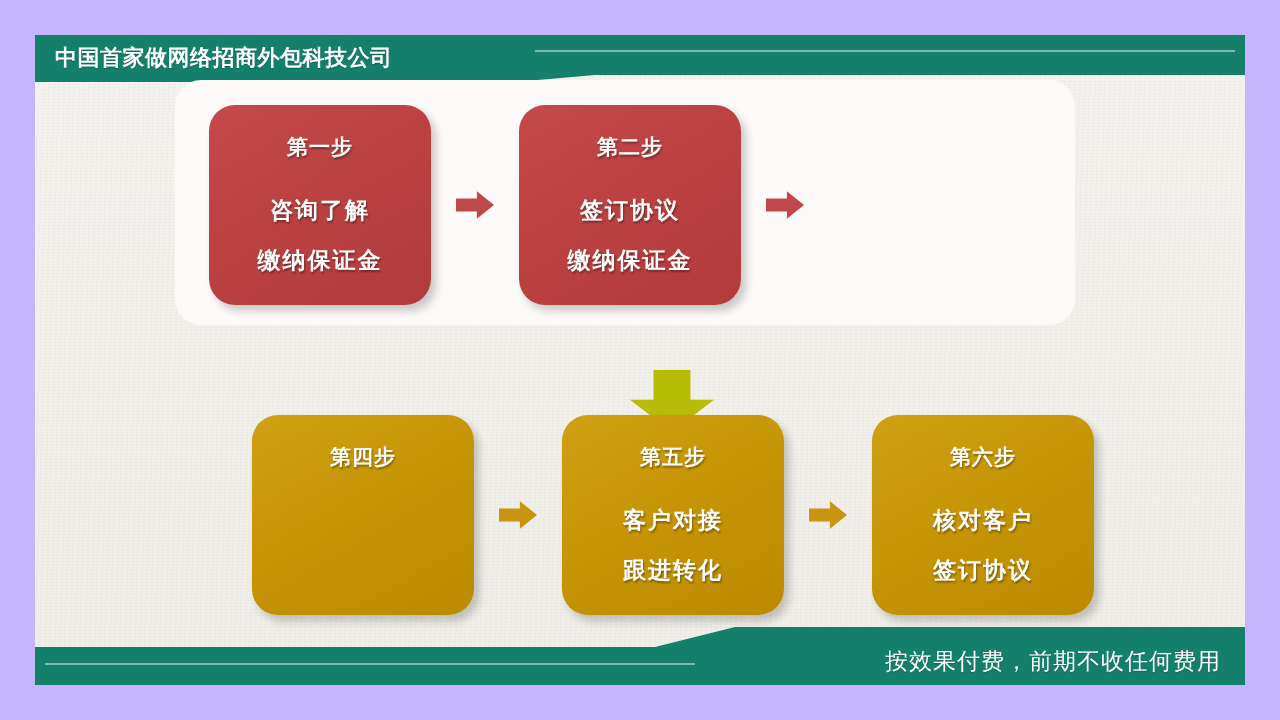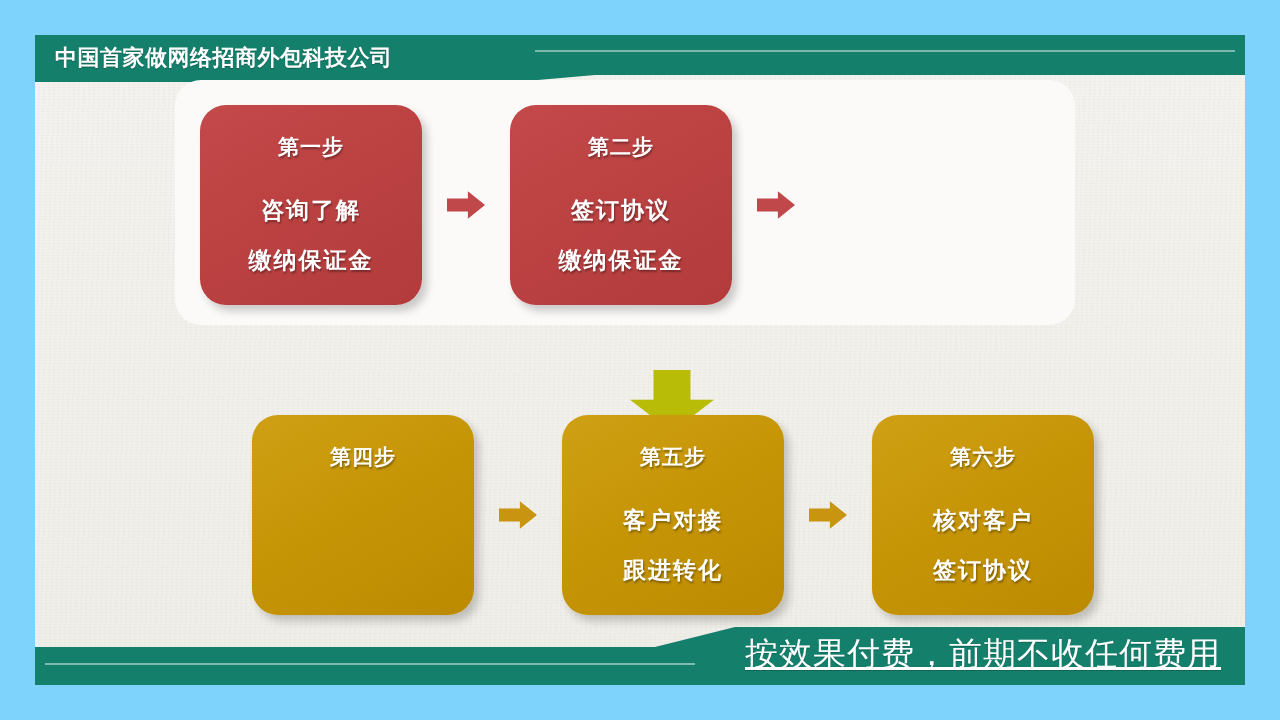--- a/index.html
+++ b/index.html
@@ -8,21 +8,21 @@
     width: 1280px;
     height: 720px;
     overflow: hidden;
     font-family: "Liberation Sans", "DejaVu Sans", sans-serif;
   }
 
   #slide {
     position: relative;
     width: 1280px;
     height: 720px;
-    background: #7dd3fc;
+    background: #c4b5fd;
   }
 
   
   #canvas {
     position: absolute;
     left: 35px;
     top: 35px;
     width: 1210px;
     height: 650px;
     background:
@@ -84,21 +84,21 @@
     background: #fbfaf8;
     border-radius: 26px;
   }
 
   
   .row {
     position: absolute;
     display: flex;
     align-items: center;
   }
-  #row-top    { left: 165px; top: 70px;  }
+  #row-top    { left: 174px; top: 70px;  }
   #row-bottom { left: 175px; top: 380px; padding-left: 42px; }
 
   .step-box {
     width: 222px;
     height: 200px;
     border-radius: 26px;
     display: flex;
     flex-direction: column;
     align-items: center;
     color: #ffffff;
@@ -180,26 +180,25 @@
     bottom: 20px;
     width: 650px;
     height: 2px;
     background: rgba(255,255,255,0.45);
   }
   #footer-text {
     position: absolute;
     right: 24px;
     bottom: 8px;
     color: #ffffff;
-    font-size: 33px;
+    font-size: 23px;
     font-weight: normal;
     letter-spacing: 1px;
     white-space: nowrap;
     text-shadow: 0 1px 1px rgba(0,0,0,0.2);
-    text-decoration: underline;
   }
 </style>
 </head>
 <body>
 
 <div id="slide">
 
   <div id="canvas">
 
     <div id="header-band"></div>

